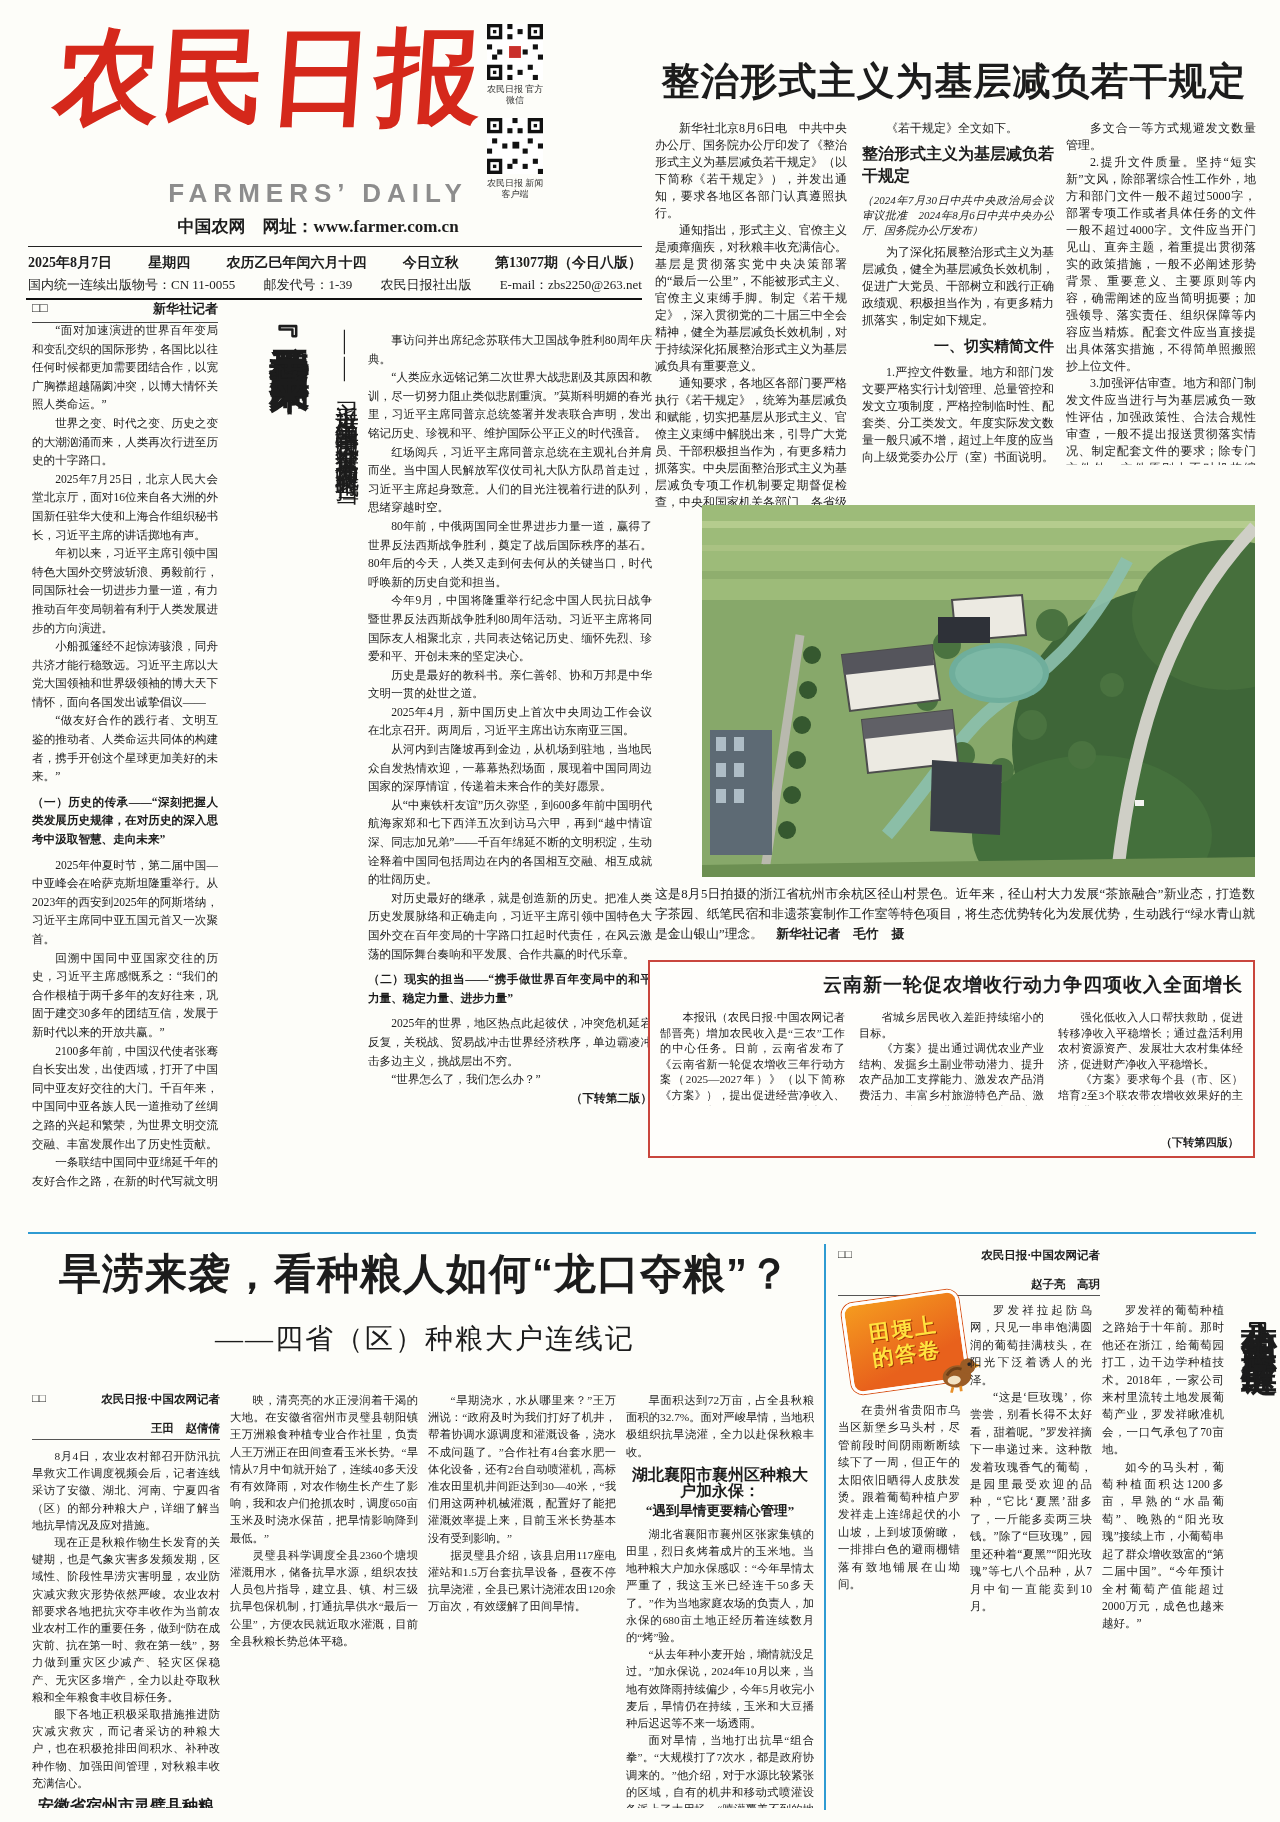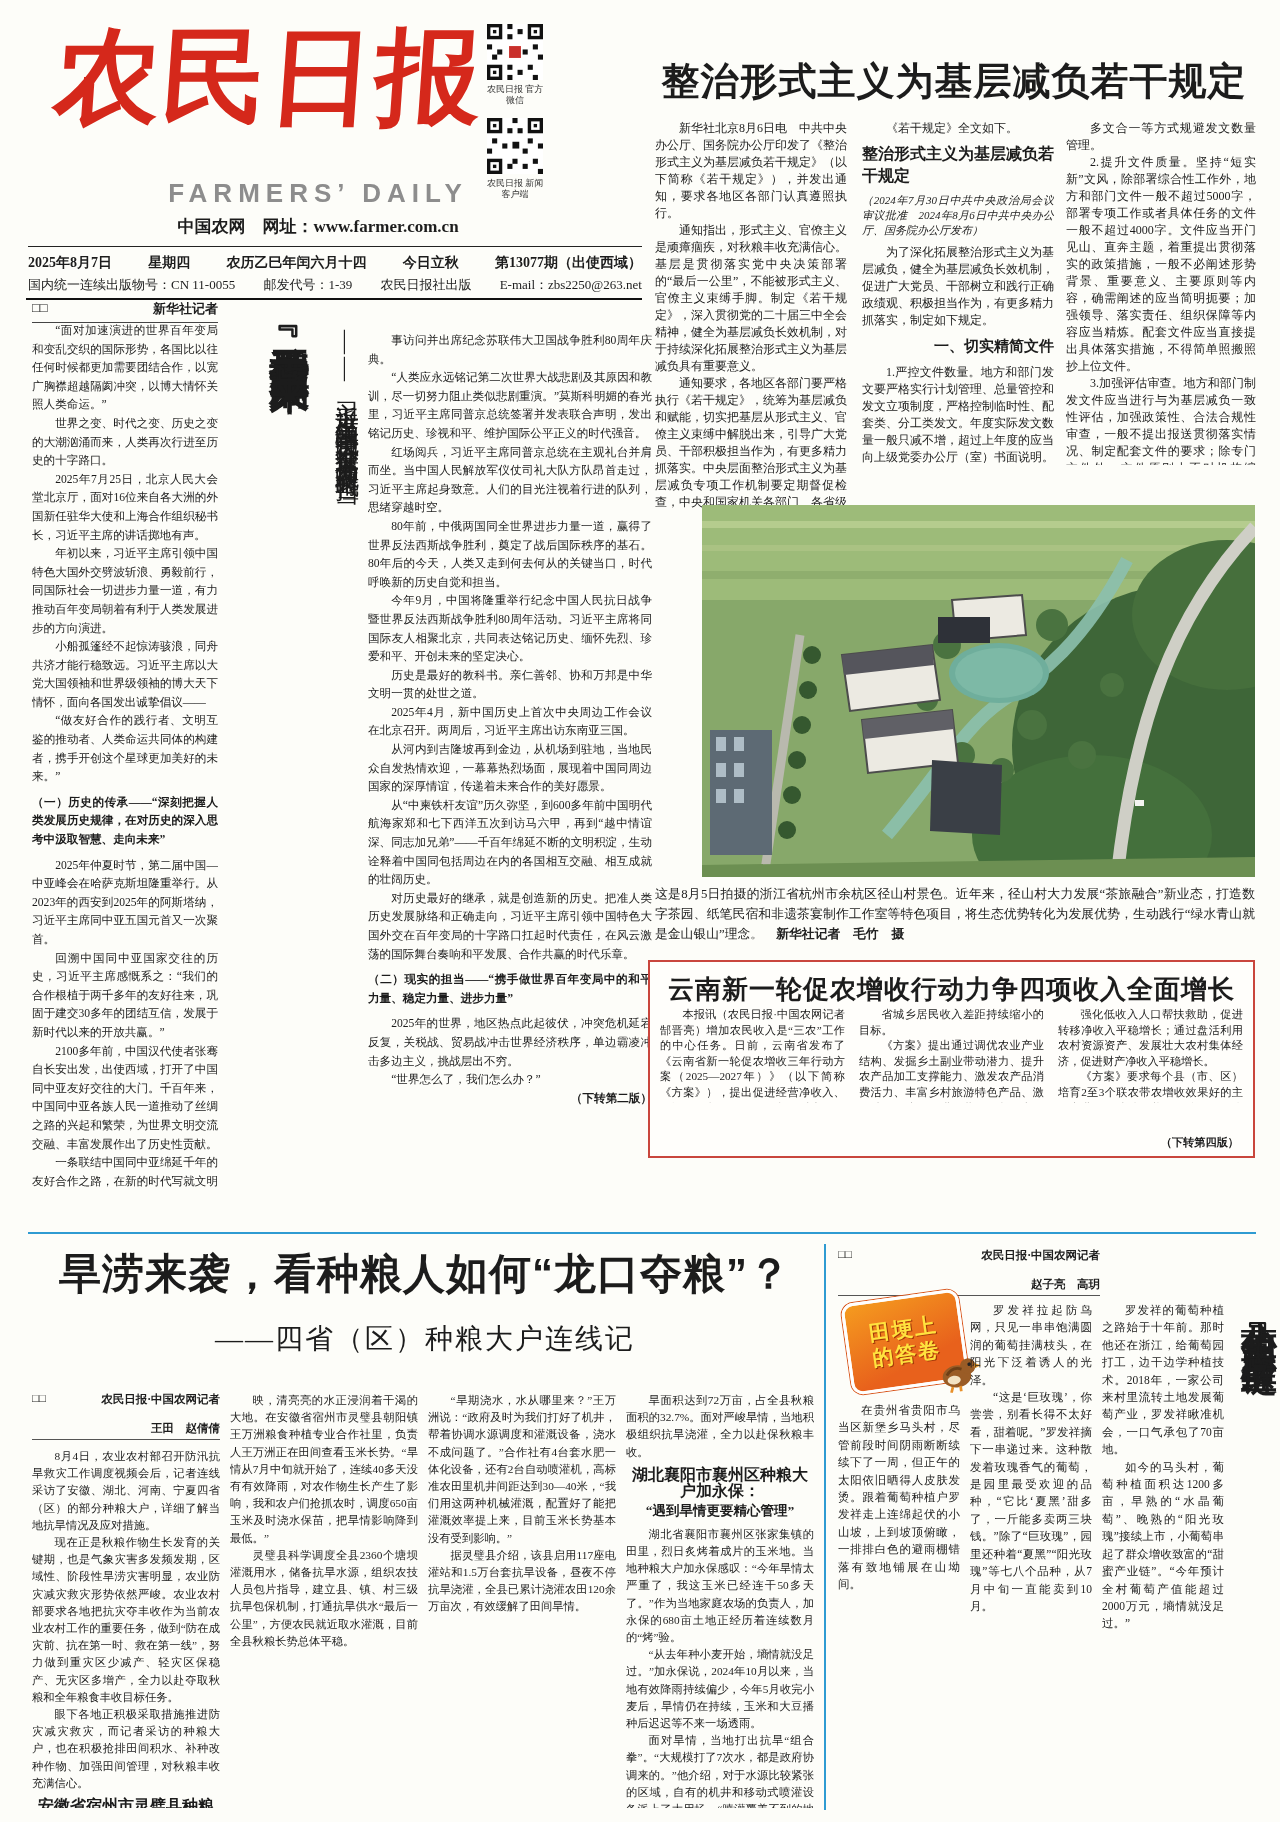--- a/index.html
+++ b/index.html
@@ -36,21 +36,21 @@
         border-bottom:1px solid #444;padding-bottom:4px;}
   .vtitle{writing-mode:vertical-rl;font-size:40px;font-weight:900;letter-spacing:2px;line-height:1.05;}
   .vsub{writing-mode:vertical-rl;font-size:24px;line-height:1.1;letter-spacing:3px;}
   .lead-col{line-height:18.6px;font-size:11.6px;}
   
   .caption{left:655px;top:884px;width:600px;font-size:12.8px;line-height:20px;text-align:justify;color:#222;}
   .caption .credit{font-weight:700;margin-left:10px;}
   
   .redbox{left:648px;top:960px;width:607px;height:198px;border:2.5px solid #c9463d;box-sizing:border-box;
         padding:6px 10px 4px;background:#fffefb;}
-  .redbox-headline{text-align:center;font-size:26px;font-weight:700;letter-spacing:1px;margin:4px 0 0;}
+  .redbox-headline{text-align:right;font-size:19px;font-weight:700;letter-spacing:1px;margin:4px 0 12px;}
   .redbox-cols{display:flex;gap:14px;}
   .redbox-cols .c{flex:1;font-size:11.2px;line-height:15.6px;text-align:justify;overflow:hidden;height:96px;}
   .redbox-cols .c p{margin:0;text-indent:2em;}
   .redbox .cont{position:absolute;right:14px;bottom:6px;font-size:11.2px;}
   
   .blue-rule-h{left:28px;top:1232px;width:1228px;border-top:2px solid #2f9bd2;}
   .blue-rule-v{left:824px;top:1244px;height:566px;border-left:2px solid #2f9bd2;}
   .dr-headline{left:30px;top:1246px;width:790px;text-align:center;font-size:42px;font-weight:900;letter-spacing:1px;
         font-family:"Liberation Sans","DejaVu Sans",sans-serif;}
   .dr-dek{left:30px;top:1320px;width:790px;text-align:center;font-size:28px;letter-spacing:2px;}
@@ -153,21 +153,21 @@
     </svg>
   </div>
   <div class="abs qr-label" style="left:484px;top:178px;">农民日报 新闻客户端</div>
 
   <div class="abs mast-rule"></div>
   <div class="abs mast-row r1">
     <span>2025年8月7日</span>
     <span>星期四</span>
     <span>农历乙巳年闰六月十四</span>
     <span>今日立秋</span>
-    <span>第13077期（出使西域）</span>
+    <span>第13077期（今日八版）</span>
   </div>
   <div class="abs mast-row r2">
     <span>国内统一连续出版物号：CN 11-0055</span>
     <span>邮发代号：1-39</span>
     <span>农民日报社出版</span>
     <span>E-mail：zbs2250@263.net</span>
   </div>
   <div class="abs mast-thick"></div>
 
   <div class="abs tr-headline">整治形式主义为基层减负若干规定</div>
@@ -401,18 +401,18 @@
 
   <div class="abs bodycol gr-col" style="left:838px;top:1402px;width:122px;height:408px;">
       <p>在贵州省贵阳市乌当区新堡乡马头村，尽管前段时间阴雨断断续续下了一周，但正午的太阳依旧晒得人皮肤发烫。跟着葡萄种植户罗发祥走上连绵起伏的小山坡，上到坡顶俯瞰，一排排白色的避雨棚错落有致地铺展在山坳间。</p>
     </div>
   <div class="abs bodycol gr-col" style="left:970px;top:1302px;width:122px;height:508px;">
       <p>罗发祥拉起防鸟网，只见一串串饱满圆润的葡萄挂满枝头，在阳光下泛着诱人的光泽。</p>
       <p>“这是‘巨玫瑰’，你尝尝，别看长得不太好看，甜着呢。”罗发祥摘下一串递过来。这种散发着玫瑰香气的葡萄，是园里最受欢迎的品种，“它比‘夏黑’甜多了，一斤能多卖两三块钱。”除了“巨玫瑰”，园里还种着“夏黑”“阳光玫瑰”等七八个品种，从7月中旬一直能卖到10月。</p>
     </div>
   <div class="abs bodycol gr-col" style="left:1102px;top:1302px;width:122px;height:508px;">
       <p>罗发祥的葡萄种植之路始于十年前。那时他还在浙江，给葡萄园打工，边干边学种植技术。2018年，一家公司来村里流转土地发展葡萄产业，罗发祥瞅准机会，一口气承包了70亩地。</p>
-      <p>如今的马头村，葡萄种植面积达1200多亩，早熟的“水晶葡萄”、晚熟的“阳光玫瑰”接续上市，小葡萄串起了群众增收致富的“甜蜜产业链”。“今年预计全村葡萄产值能超过2000万元，墒情就没足过。”</p>
+      <p>如今的马头村，葡萄种植面积达1200多亩，早熟的“水晶葡萄”、晚熟的“阳光玫瑰”接续上市，小葡萄串起了群众增收致富的“第二届中国”。“今年预计全村葡萄产值能超过2000万元，成色也越来越好。”</p>
     </div>
 
   <div class="abs gr-vtitle" style="left:1234px;top:1292px;height:530px;width:44px;">小葡萄串起『甜蜜产业链』</div>
 
 </div>
 
 </body></html>

